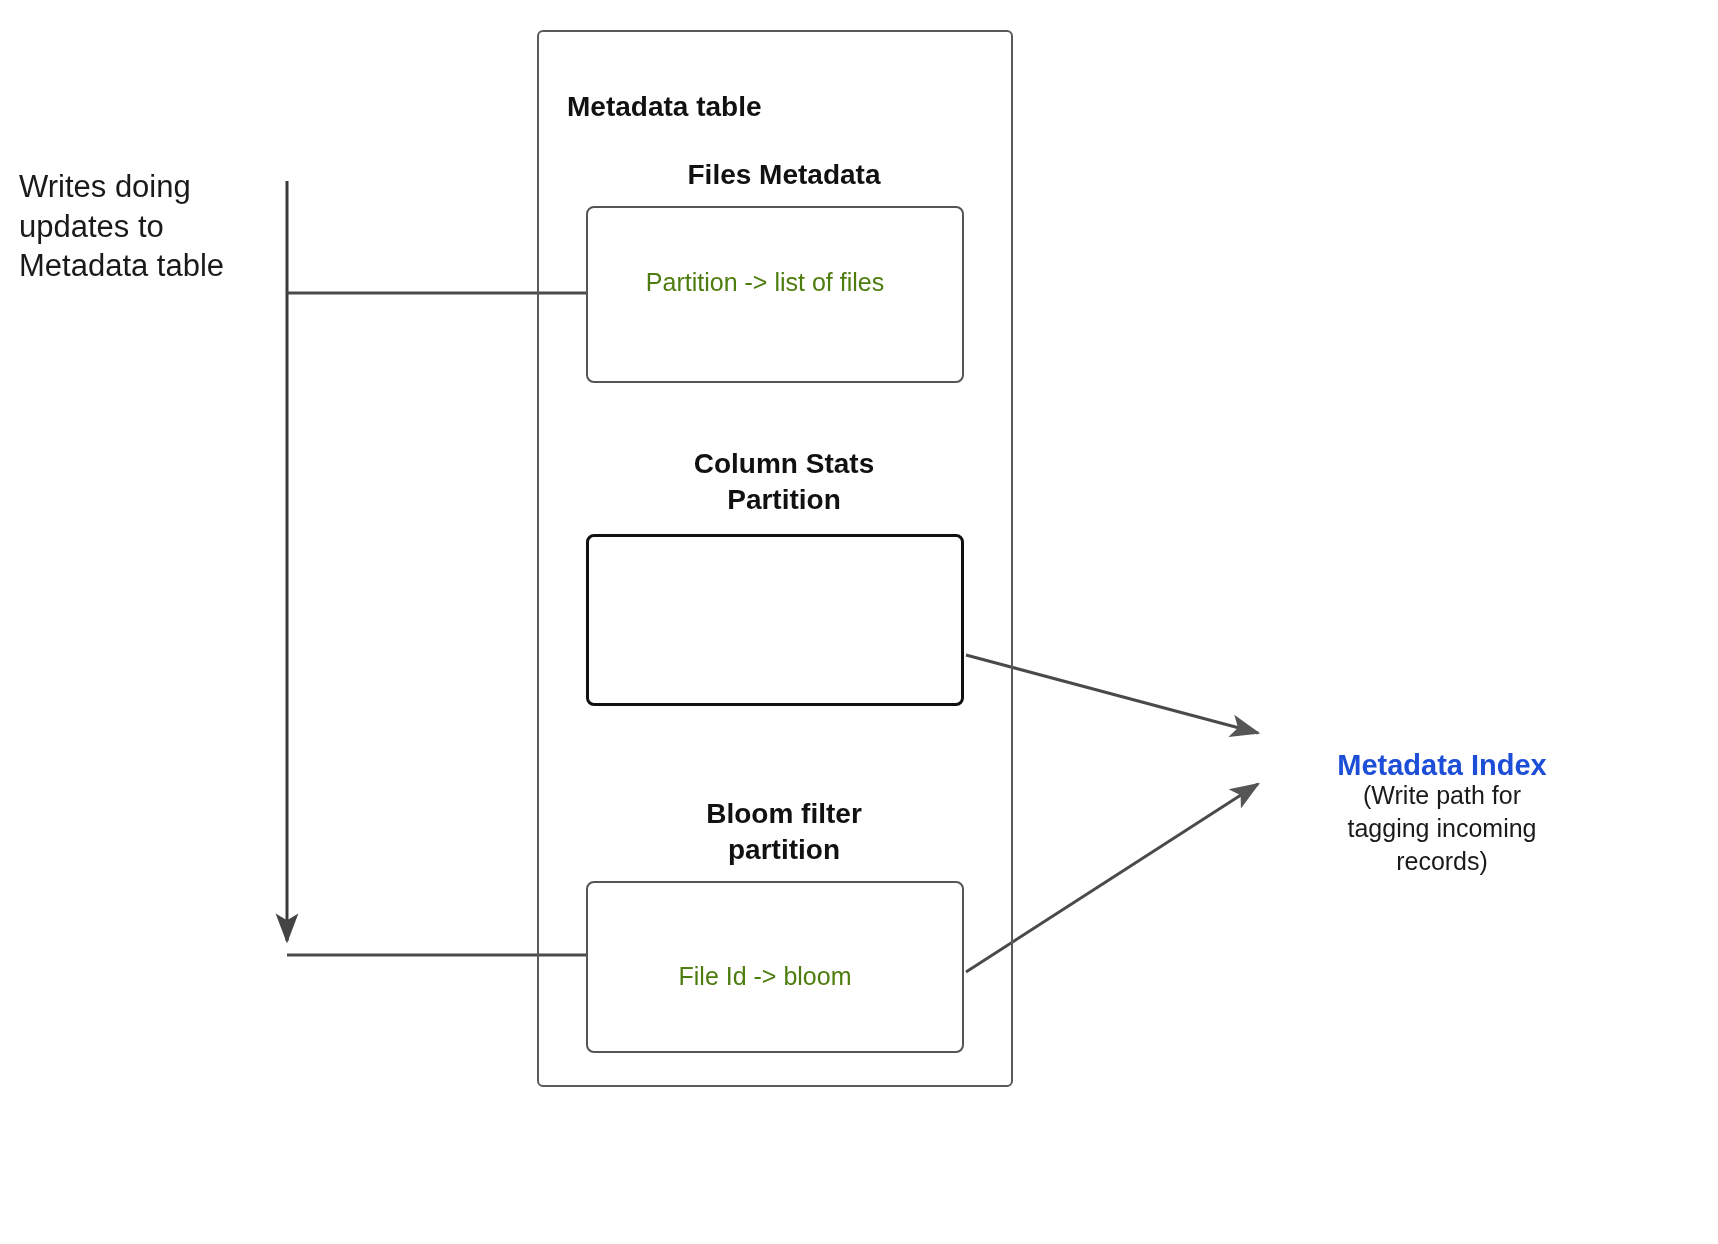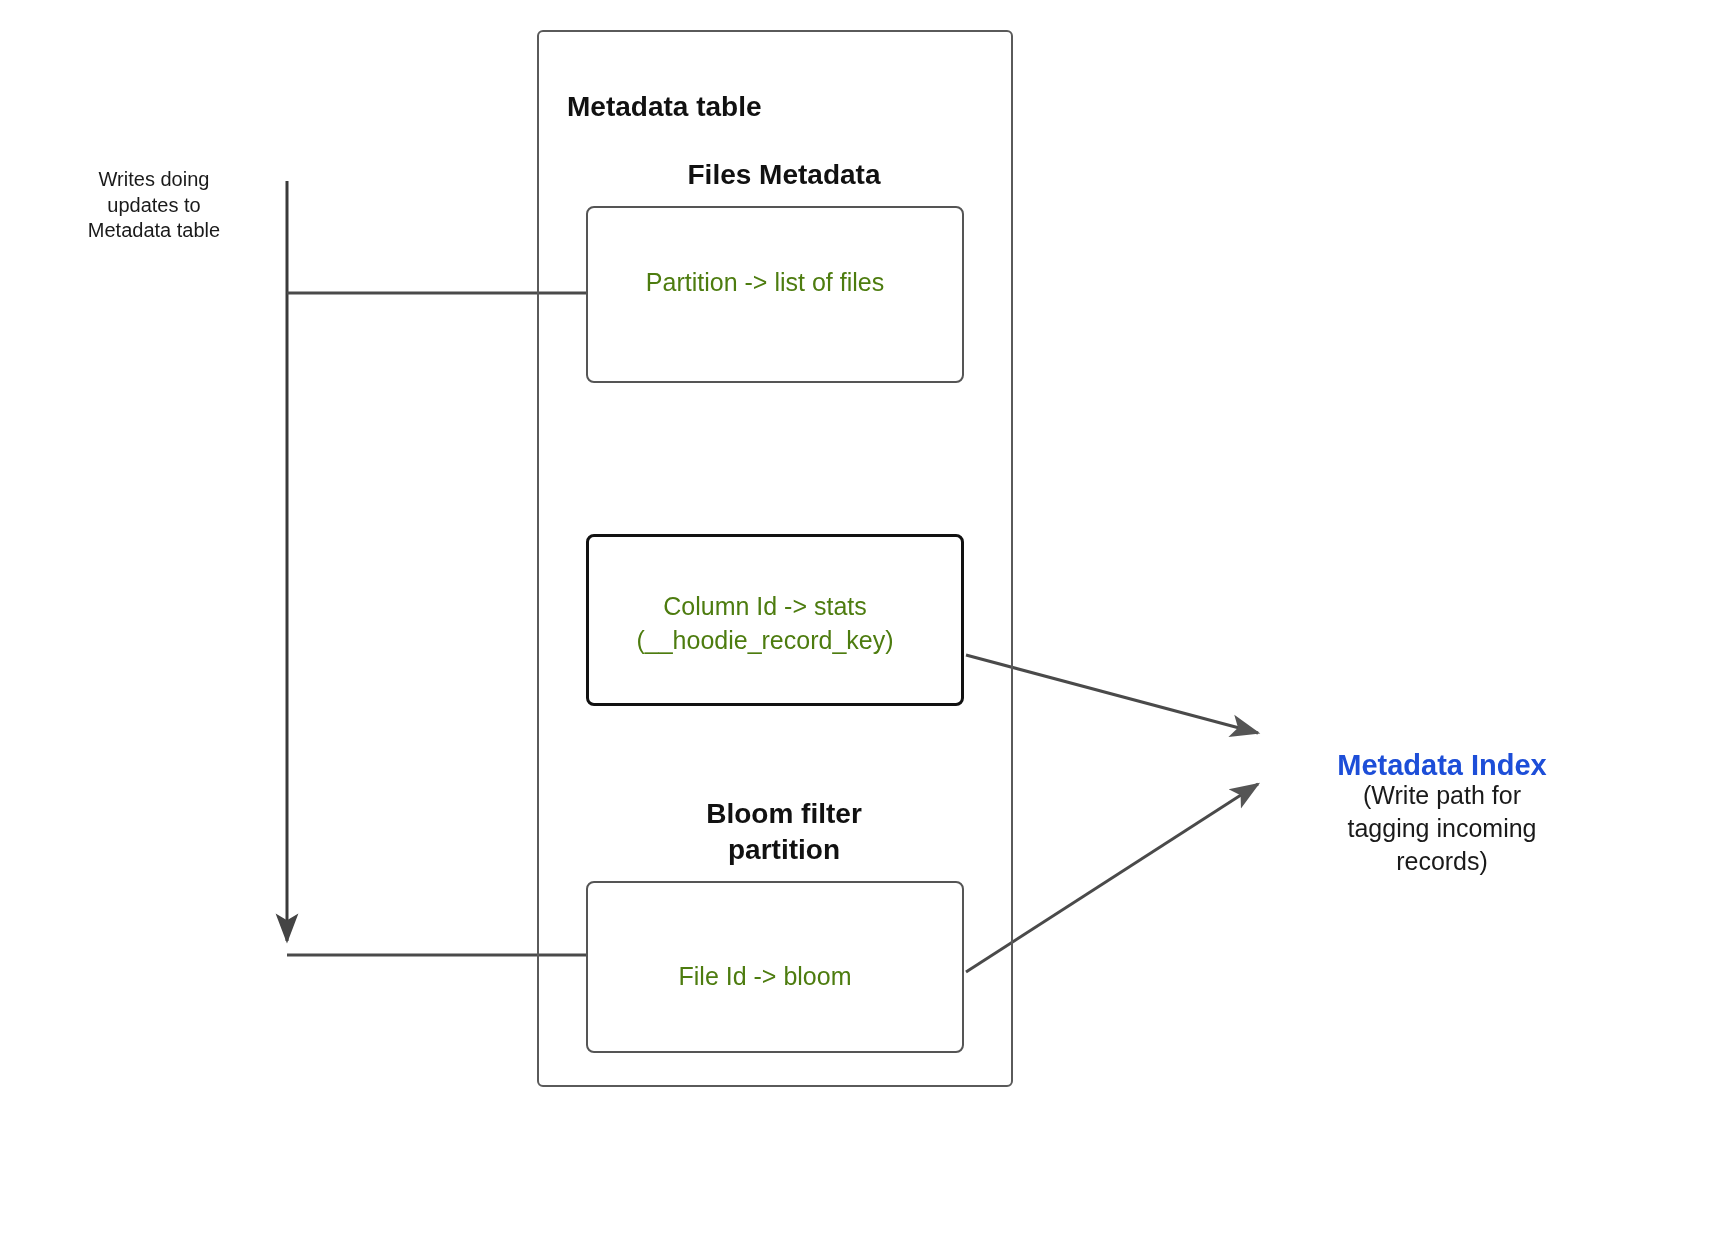--- a/index.html
+++ b/index.html
@@ -30,22 +30,22 @@
     position: absolute;
     margin: 9px;
     white-space: pre-line;
     line-height: 1.28;
   }
   
   .left-note {
     left: 10px;
     top: 158px;
     width: 270px;
-    text-align: center;
-    font-size: 20px;
+    text-align: left;
+    font-size: 31px;
     color: #1a1a1a;
   }
   
   .outer-box {
     position: absolute;
     left: 537px;
     top: 30px;
     width: 476px;
     height: 1057px;
     border: 2px solid #5a5a5a;
@@ -163,23 +163,23 @@
 updates to
 Metadata table</p>
 
   <div class="outer-box"></div>
   <p class="lbl outer-title">Metadata table</p>
 
   <p class="lbl sec-title sec-files">Files Metadata</p>
   <div class="inner-box box-files"></div>
   <p class="lbl inner-text txt-files">Partition -&gt; list of files</p>
 
+  <p class="lbl sec-title sec-colstat">Column Stats
+Partition</p>
   <div class="inner-box strong box-colstat"></div>
-  <p class="lbl inner-text txt-colstat">Column Id  -&gt; stats
-(__hoodie_record_key)</p>
 
   <p class="lbl sec-title sec-bloom">Bloom filter
 partition</p>
   <div class="inner-box box-bloom"></div>
   <p class="lbl inner-text txt-bloom">File Id -&gt; bloom</p>
 
   <p class="lbl mi-title">Metadata Index</p>
   <p class="lbl mi-note">(Write path for
 tagging incoming
 records)</p>

